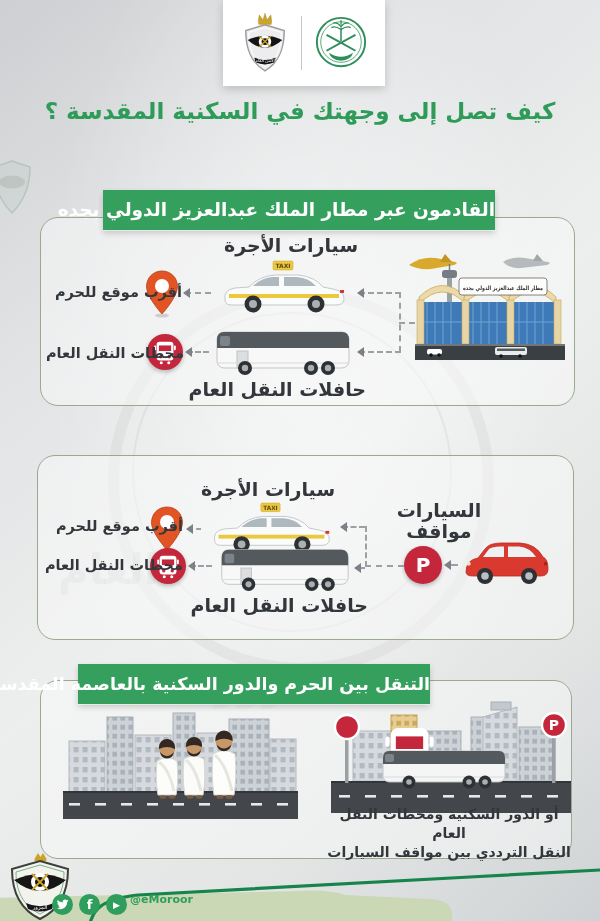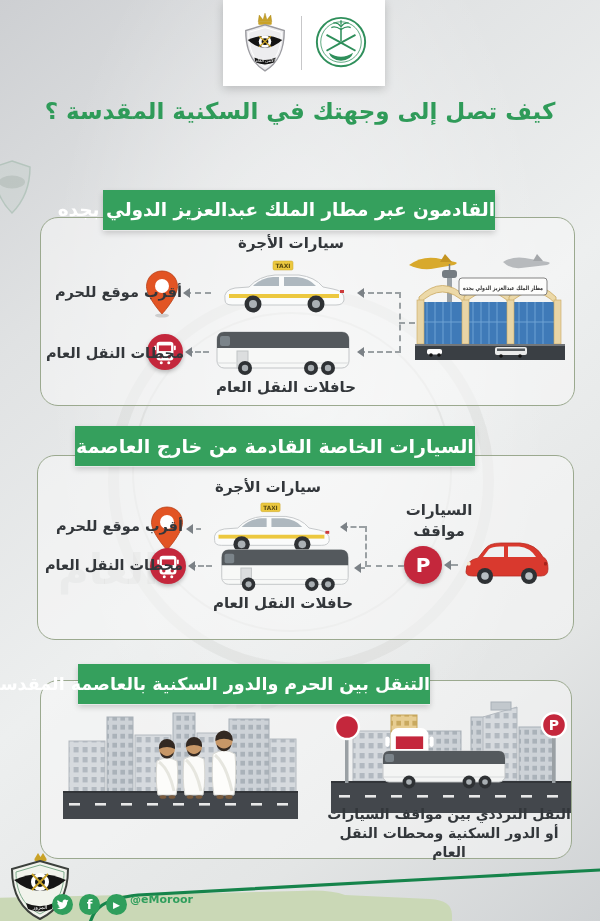--- a/index.html
+++ b/index.html
@@ -18,21 +18,21 @@
   
   .main-title{position:absolute;top:98px;left:0;width:600px;text-align:center;
     font-size:23px;font-weight:bold;color:#2f9b59;white-space:nowrap;}
   
   .sec-header{position:absolute;height:40px;line-height:40px;background:#35a05d;border-radius:0;
     color:#fff;font-weight:bold;text-align:center;white-space:nowrap;z-index:3;
     box-shadow:0 1px 0 rgba(255,255,255,.5),0 3px 6px rgba(0,0,0,.18);}
   
   .panel{position:absolute;border:1.5px solid #9ba98f;border-radius:18px;
     background:rgba(247,248,247,.55);z-index:2;}
-  .lbl{position:absolute;font-weight:bold;color:#33373b;font-size:15px;}
+  .lbl{position:absolute;font-weight:bold;color:#33373b;font-size:19px;}
   .nowrap{white-space:nowrap;}
   .center{text-align:center;}
   
   .dash-h{position:absolute;border-top:2px dashed #9aa0a3;}
   .dash-v{position:absolute;border-left:2px dashed #9aa0a3;}
   .arrow-l::before{content:"";position:absolute;left:-7px;top:-6px;
     border:5px solid transparent;border-right:7px solid #7b8186;}
   
   .badge{position:absolute;background:#c4273c;border-radius:50%;display:flex;align-items:center;
     justify-content:center;color:#fff;box-shadow:0 2px 4px rgba(0,0,0,.25);}
@@ -204,21 +204,20 @@
         <circle cx="36" cy="105" r="1.8" fill="#111"></circle>
       <rect x="92" y="97" width="32" height="8" rx="2" fill="#e9eaea"></rect>
       <rect x="94" y="98.5" width="28" height="2.5" fill="#565b5f"></rect>
       <circle cx="98" cy="106" r="1.8" fill="#111"></circle>
         <circle cx="117" cy="106" r="1.8" fill="#111"></circle>
       <rect x="56" y="28" width="88" height="17" rx="3" fill="#fdfdfc" stroke="#666" stroke-width=".8"></rect>
       <text x="100" y="39.5" font-size="6" font-weight="bold" fill="#333" text-anchor="middle" textLength="80" lengthAdjust="spacingAndGlyphs">مطار الملك عبدالعزيز الدولي بجده</text>
     </svg>
   </div>
 
-  <div class="sec-header" dir="rtl" style="left:75px;top:426px;width:400px;font-size:19px;">السيارات الخاصة القادمة من خارج العاصمة</div>
   <div class="panel" style="left:37px;top:455px;width:535px;height:183px;">
     <div class="lbl center nowrap" dir="rtl" style="left:150px;top:22px;width:160px;">سيارات الأجرة</div>
     <svg class="abs" style="left:165px;top:46px;" width="135" height="52">
         <use href="#taxi-art"></use>
       </svg>
 
     <svg class="abs" style="left:112px;top:50px;" width="34" height="48">
         <use href="#pin-art"></use>
       </svg>
     <div class="lbl nowrap" dir="rtl" style="right:390px;top:62px;font-size:14.5px;">أقرب موقع للحرم</div>
@@ -374,22 +373,22 @@
         <line x1="52" y1="76" x2="174" y2="76" stroke="#d8dadb"></line>
         <circle cx="78" cy="81" r="6.4" fill="#2e3134"></circle>
           <circle cx="78" cy="81" r="2.8" fill="#a9afb3"></circle>
         <circle cx="138" cy="81" r="6.4" fill="#2e3134"></circle>
           <circle cx="138" cy="81" r="2.8" fill="#a9afb3"></circle>
         <circle cx="154" cy="81" r="6.4" fill="#2e3134"></circle>
           <circle cx="154" cy="81" r="2.8" fill="#a9afb3"></circle>
       </g>
     </svg>
     <div class="lbl center" dir="rtl" style="left:283px;top:124px;width:250px;font-size:14px;line-height:19px;">
+      <div>أو الدور السكنية ومحطات النقل العام</div>
       <div>النقل الترددي بين مواقف السيارات</div>
-      <div>أو الدور السكنية ومحطات النقل العام</div>
     </div>
   </div>
 
   <svg class="abs" style="left:0;top:853px;z-index:4;" width="600" height="68" viewBox="0 0 600 68">
     <path d="M-10 45 L298 38 Q330 36 345 42 L430 46 Q452 47 452 62 L452 72 L-10 72 Z" fill="#cad8b6"></path>
     <path d="M90 70 C94 56 102 46 138 42 C260 34 440 26 600 17" fill="none" stroke="#16844b" stroke-width="3.2" stroke-linecap="round"></path>
   </svg>
 
   <svg class="abs" style="left:4px;top:852px;z-index:6;" width="72" height="69" viewBox="0 0 72 69">
     <path d="M31 6 L34 1 L36.5 5 L39 1 L42 6 Z" fill="#c9a227"></path>

